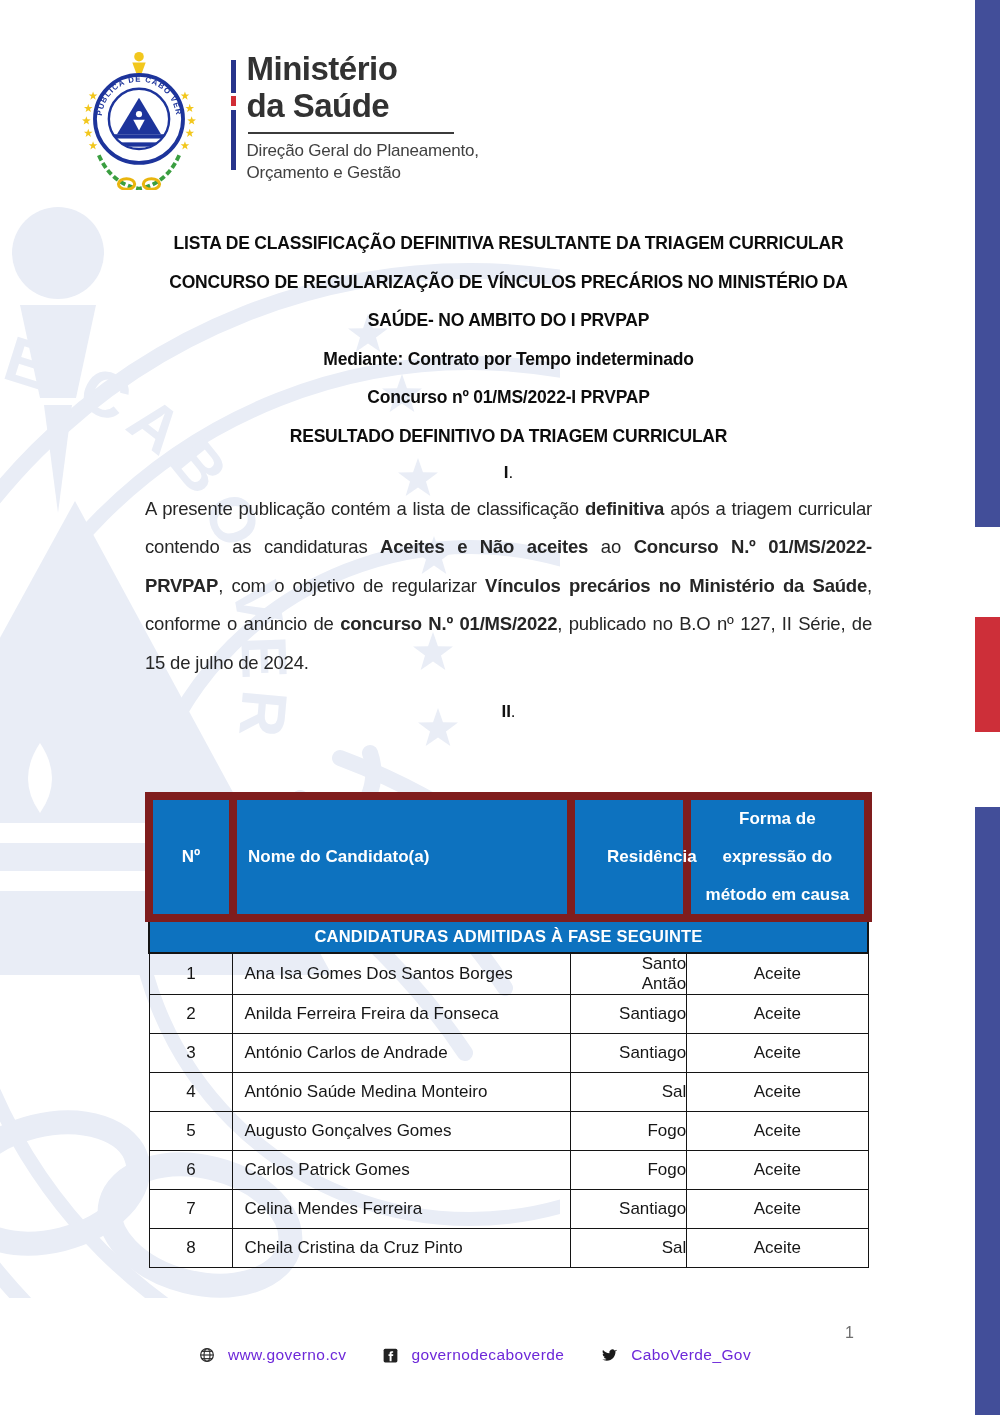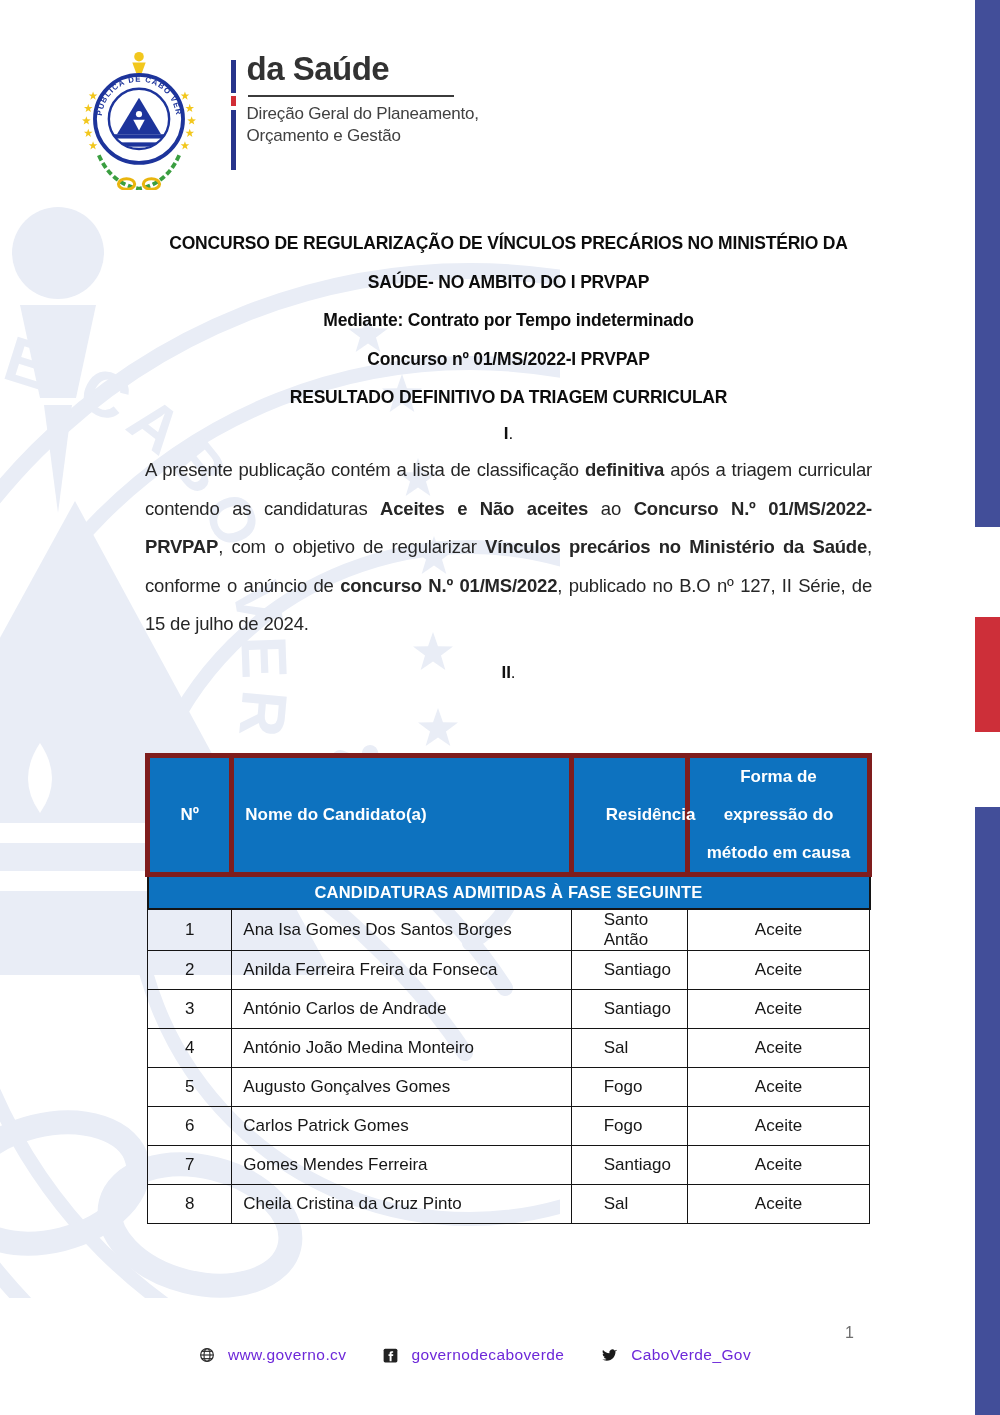--- a/index.html
+++ b/index.html
@@ -38,26 +38,26 @@
   
   .cand-table { margin-top:63px; width:727px; border-collapse:collapse; table-layout:fixed; }
   .cand-table td, .cand-table th { border:1.6px solid #141414; }
   .cand-table .t-title td {
     height:35px; background:#0D72BF; color:#fff; font-weight:bold; font-size:16.5px;
     text-align:center; border:2px solid #141414; letter-spacing:0.2px;
   }
   .cand-table thead th {
     height:114px; background:#0D72BF; color:#fff; font-weight:bold; font-size:17px;
     text-align:center; vertical-align:middle; line-height:38px; padding:0 12px;
-    border:5px solid #7f1d1d;
+    border:8px solid #7f1d1d;
   }
   .cand-table tbody td { height:39px; font-size:17px; color:#161616; background:transparent; }
   .cand-table .c0 { width:82px;  text-align:center; }
   .cand-table .c1 { width:330px; text-align:left; padding-left:11px; }
-  .cand-table .c2 { width:113px; text-align:left;padding-left:32px; }
+  .cand-table .c2 { width:113px; text-align:right;padding-left:32px; }
   .cand-table .c3 { width:177px; text-align:center; }
   
   .page-number { position:absolute; left:845px; top:1324px; font-size:16px; color:#6e6e6e; z-index:1; }
   .site-footer {
     position:absolute; left:0; top:1346px; width:950px; z-index:1;
     display:flex; justify-content:center; align-items:center; gap:37px;
   }
   .f-item { display:flex; align-items:center; gap:13px; font-size:15.5px; color:#6d28d9; letter-spacing:0.4px; }
   .f-item svg { display:block; }
 </style>
@@ -160,29 +160,31 @@
       </g>
       <g fill="none" stroke="#E9B50E" stroke-width="3.2">
         <ellipse cx="57" cy="146" rx="8.5" ry="5.5"></ellipse>
         <ellipse cx="83" cy="146" rx="8.5" ry="5.5"></ellipse>
       </g>
     </svg>
 
     <div class="sep-bar"></div>
 
     <div class="ministry-block">
+      <div class="ministry-name">Ministério</div>
       <div class="ministry-name">da Saúde</div>
       <div class="ministry-rule"></div>
       <div class="dept-line">Direção Geral do Planeamento,</div>
       <div class="dept-line">Orçamento e Gestão</div>
     </div>
   </header>
 
   <main class="content">
     <div class="doc-title">
+        <div>LISTA DE CLASSIFICAÇÃO DEFINITIVA RESULTANTE DA TRIAGEM CURRICULAR</div>
         <div>CONCURSO DE REGULARIZAÇÃO DE VÍNCULOS PRECÁRIOS NO MINISTÉRIO DA</div>
         <div>SAÚDE- NO AMBITO DO I PRVPAP</div>
         <div>Mediante: Contrato por Tempo indeterminado</div>
         <div>Concurso nº 01/MS/2022-I PRVPAP</div>
         <div>RESULTADO DEFINITIVO DA TRIAGEM CURRICULAR</div>
       </div>
 
     <div class="roman"><span class="rn">I</span><span>.</span></div>
 
     <p class="body-par"><span>A presente publicação contém a lista de classificação </span><span class="b">definitiva</span><span> após a triagem curricular contendo as candidaturas </span><span class="b">Aceites e Não aceites</span><span> ao </span><span class="b">Concurso N.º 01/MS/2022- PRVPAP</span><span>, com o objetivo de regularizar </span><span class="b">Vínculos precários no Ministério da Saúde</span><span>, conforme o anúncio de </span><span class="b">concurso N.º 01/MS/2022</span><span>, publicado no B.O nº 127, II Série, de 15 de julho de 2024.</span></p>
@@ -217,39 +219,39 @@
             <td class="c3">Aceite</td>
           </tr>
           <tr>
             <td class="c0">3</td>
             <td class="c1">António Carlos de Andrade</td>
             <td class="c2">Santiago</td>
             <td class="c3">Aceite</td>
           </tr>
           <tr>
             <td class="c0">4</td>
-            <td class="c1">António João Medina Monteiro</td>
+            <td class="c1">António Saúde Medina Monteiro</td>
             <td class="c2">Sal</td>
             <td class="c3">Aceite</td>
           </tr>
           <tr>
             <td class="c0">5</td>
             <td class="c1">Augusto Gonçalves Gomes</td>
             <td class="c2">Fogo</td>
             <td class="c3">Aceite</td>
           </tr>
           <tr>
             <td class="c0">6</td>
             <td class="c1">Carlos Patrick Gomes</td>
             <td class="c2">Fogo</td>
             <td class="c3">Aceite</td>
           </tr>
           <tr>
             <td class="c0">7</td>
-            <td class="c1">Gomes Mendes Ferreira</td>
+            <td class="c1">Celina Mendes Ferreira</td>
             <td class="c2">Santiago</td>
             <td class="c3">Aceite</td>
           </tr>
           <tr>
             <td class="c0">8</td>
             <td class="c1">Cheila Cristina da Cruz Pinto</td>
             <td class="c2">Sal</td>
             <td class="c3">Aceite</td>
           </tr>
         </tbody>

